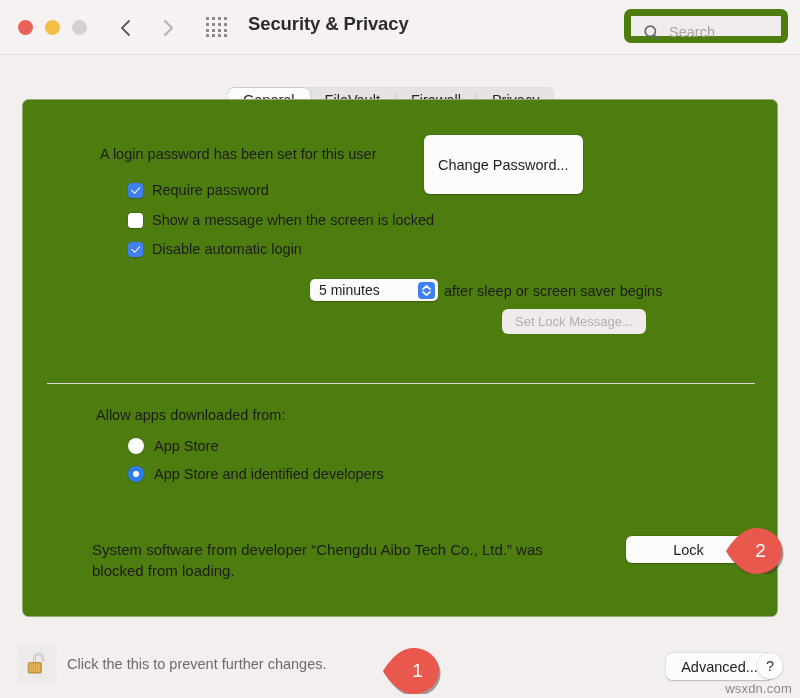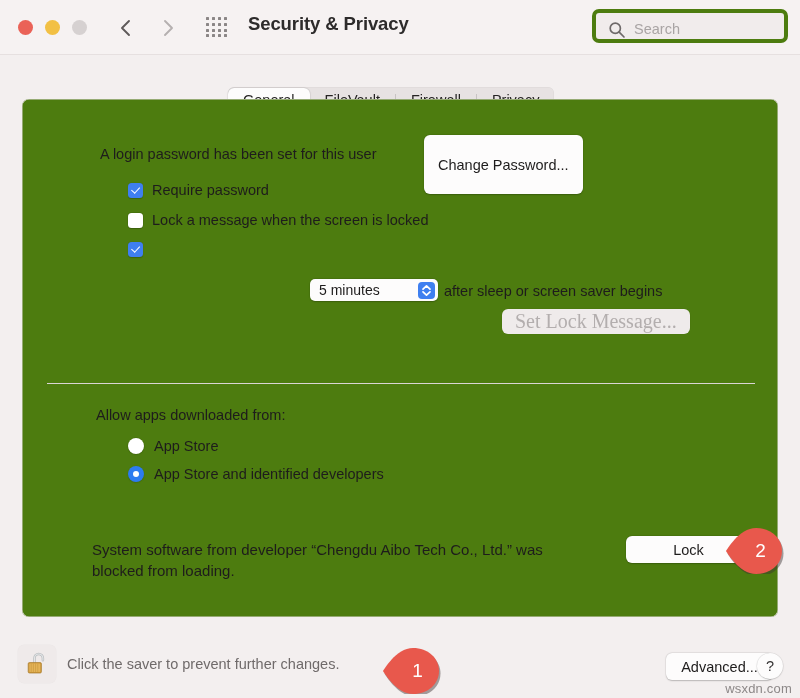--- a/index.html
+++ b/index.html
@@ -79,25 +79,25 @@
     font-size: 18.5px;
     font-weight: bold;
     color: #2d2b2b;
     letter-spacing: -0.1px;
   }
 
   #search-field {
     position: absolute;
     right: 12px;
     top: 9px;
-    width: 196px;
+    width: 164px;
     height: 34px;
     border-radius: 7px;
     background: #f1ecec;
-    border: 4px solid #4d7c0f;
+    border: 7px solid #4d7c0f;
     box-sizing: border-box;
   }
   #search-icon {
     position: absolute;
     left: 12px;
     top: 8px;
   }
   #search-placeholder {
     position: absolute;
     left: 38px;
@@ -258,25 +258,24 @@
     position: absolute;
     left: 480px;
     top: 210px;
     height: 25px;
     padding: 0 13px;
     display: flex;
     align-items: center;
     background: #efebeb;
     border-radius: 6px;
     box-shadow: 0 0 0 0.5px rgba(0,0,0,0.05);
-    font-size: 20px;
+    font-size: 13px;
     color: #b3aeae;
     white-space: nowrap;
     cursor: default;
-    font-family: Liberation Serif, serif;
   }
 
   
   #divider {
     position: absolute;
     left: 25px;
     top: 284px;
     width: 708px;
     height: 1px;
     background: #dad5d5;
@@ -525,27 +524,28 @@
           <path d="M5 7.2 L8.5 3.9 L12 7.2" fill="none" stroke="#ffffff" stroke-width="1.7" stroke-linecap="round" stroke-linejoin="round"></path>
           <path d="M5 9.8 L8.5 13.1 L12 9.8" fill="none" stroke="#ffffff" stroke-width="1.7" stroke-linecap="round" stroke-linejoin="round"></path>
         </svg>
       </span>
     </div>
 
     <div class="txt" id="after-sleep-label">after sleep or screen saver begins</div>
 
     <div class="cbrow" id="row-message">
       <span class="checkbox off"></span>
-      <span class="cblabel">Lock a message when the screen is locked</span>
+      <span class="cblabel">Show a message when the screen is locked</span>
     </div>
 
     <div id="set-lock-btn">Set Lock Message...</div>
 
     <div class="cbrow" id="row-autologin">
       <span class="checkbox on"></span>
+      <span class="cblabel">Disable automatic login</span>
     </div>
 
     <div id="divider"></div>
 
     <div class="txt" id="allow-label">Allow apps downloaded from:</div>
 
     <div class="radiorow" id="row-appstore">
       <span class="radio off"></span>
       <span class="radiolabel">App Store</span>
     </div>
@@ -568,21 +568,21 @@
         <rect x="2.2" y="12.6" width="13.2" height="10.4" rx="1.2" fill="#cf9a3d"></rect>
         <rect x="2.2" y="12.6" width="13.2" height="10.4" rx="1.2" fill="none" stroke="#a87a28" stroke-width="0.7"></rect>
         <rect x="3.4" y="13.5" width="10.8" height="8.6" rx="0.8" fill="#e6b457"></rect>
         <line x1="5.2" y1="13.5" x2="5.2" y2="22.1" stroke="#c99a40" stroke-width="0.7"></line>
         <line x1="7.4" y1="13.5" x2="7.4" y2="22.1" stroke="#c99a40" stroke-width="0.7"></line>
         <line x1="9.6" y1="13.5" x2="9.6" y2="22.1" stroke="#c99a40" stroke-width="0.7"></line>
         <line x1="11.8" y1="13.5" x2="11.8" y2="22.1" stroke="#c99a40" stroke-width="0.7"></line>
       </svg>
     </span>
   </div>
-  <div id="lock-text">Click the saver to prevent further changes.</div>
+  <div id="lock-text">Click the this to prevent further changes.</div>
 
   <div id="advanced-btn">Advanced...</div>
   <div id="help-btn">?</div>
 
   <div class="badge" id="badge-1">
     <svg width="62" height="46" viewBox="0 0 62 46">
       <path d="M3 23 C3 23 16 46 33 46 C48 46 59 36 59 23 C59 10 48 0 33 0 C16 0 3 23 3 23 Z" fill="#3b3432" opacity="0.45" transform="translate(1.5,2.5)"></path>
       <path d="M3 23 C3 23 16 46 33 46 C48 46 59 36 59 23 C59 10 48 0 33 0 C16 0 3 23 3 23 Z" fill="#e8584c"></path>
     </svg>
     <span class="bnum">1</span>

